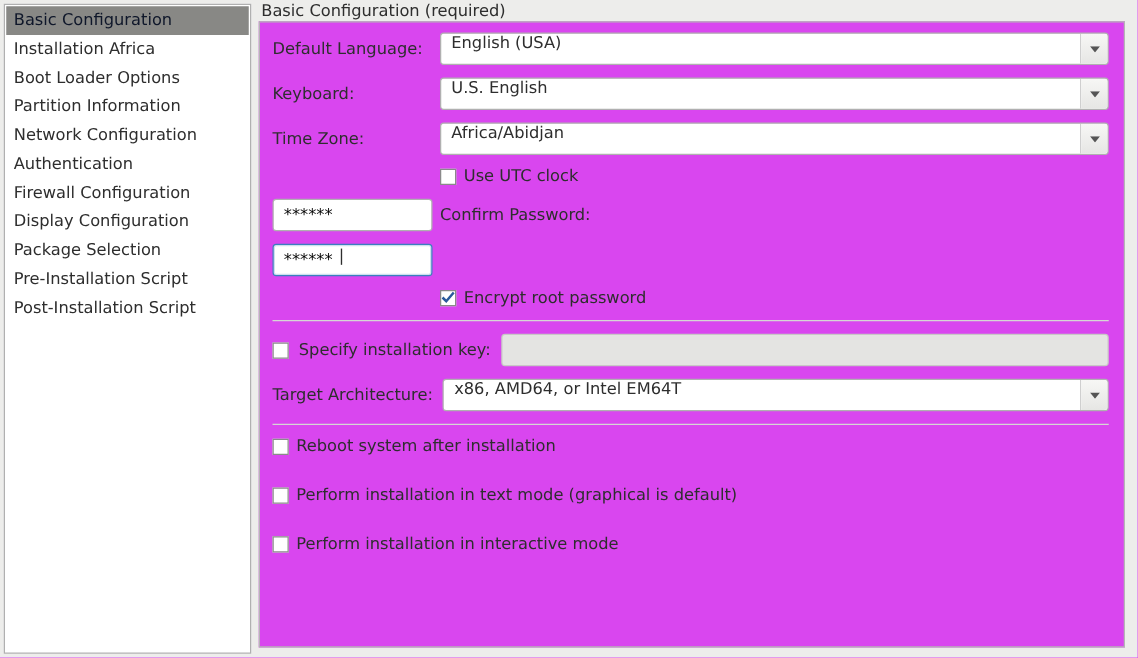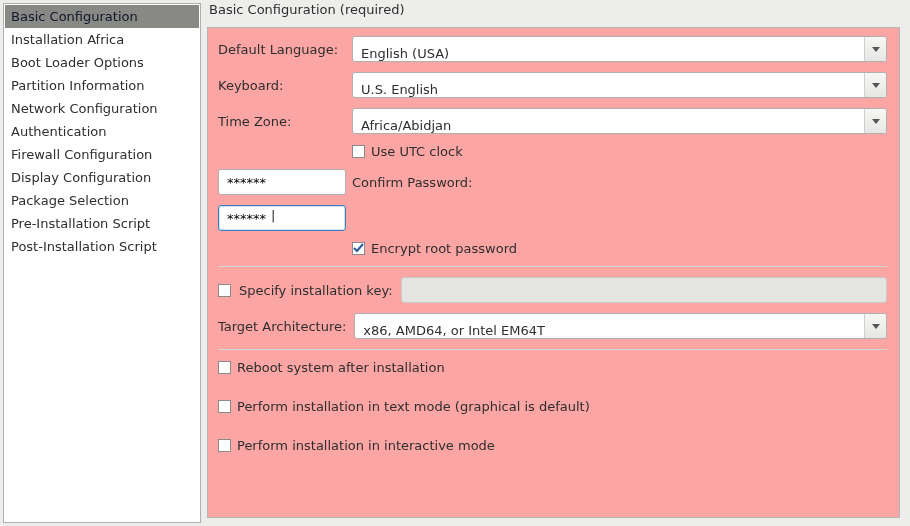--- a/index.html
+++ b/index.html
@@ -35,47 +35,47 @@
       color: #0f172a;
     }
     .main {
       flex: 1;
       padding: 2px 10px 8px 6px;
       display: flex;
       flex-direction: column;
     }
     .section-title {
       font-size: 13px;
-      margin-bottom: 10px;
+      margin-bottom: 0;
       padding-left: 2px;
     }
     .panel {
       border: 1px solid #b5b5b5;
-      background: #fca5a5;
+      background: #d946ef;
       padding: 8px 12px 8px 10px;
       flex: 1;
     }
     .form-grid {
       display: grid;
       grid-template-columns: 128px 1fr;
       column-gap: 6px;
       row-gap: 10px;
       align-items: center;
     }
     .label {
       text-align: left;
       white-space: nowrap;
     }
     .combo {
       display: flex;
       border: 1px solid #b0b0b0;
       border-radius: 3px;
       background: #fff;
       height: 26px;
-      align-items: flex-end;
+      align-items: flex-start;
     }
     .combo-text {
       flex: 1;
       padding: 0 8px;
       font-size: 13px;
     }
     .combo-btn {
       width: 22px;
       height: 100%;
       border-left: 1px solid #cfcfcf;

